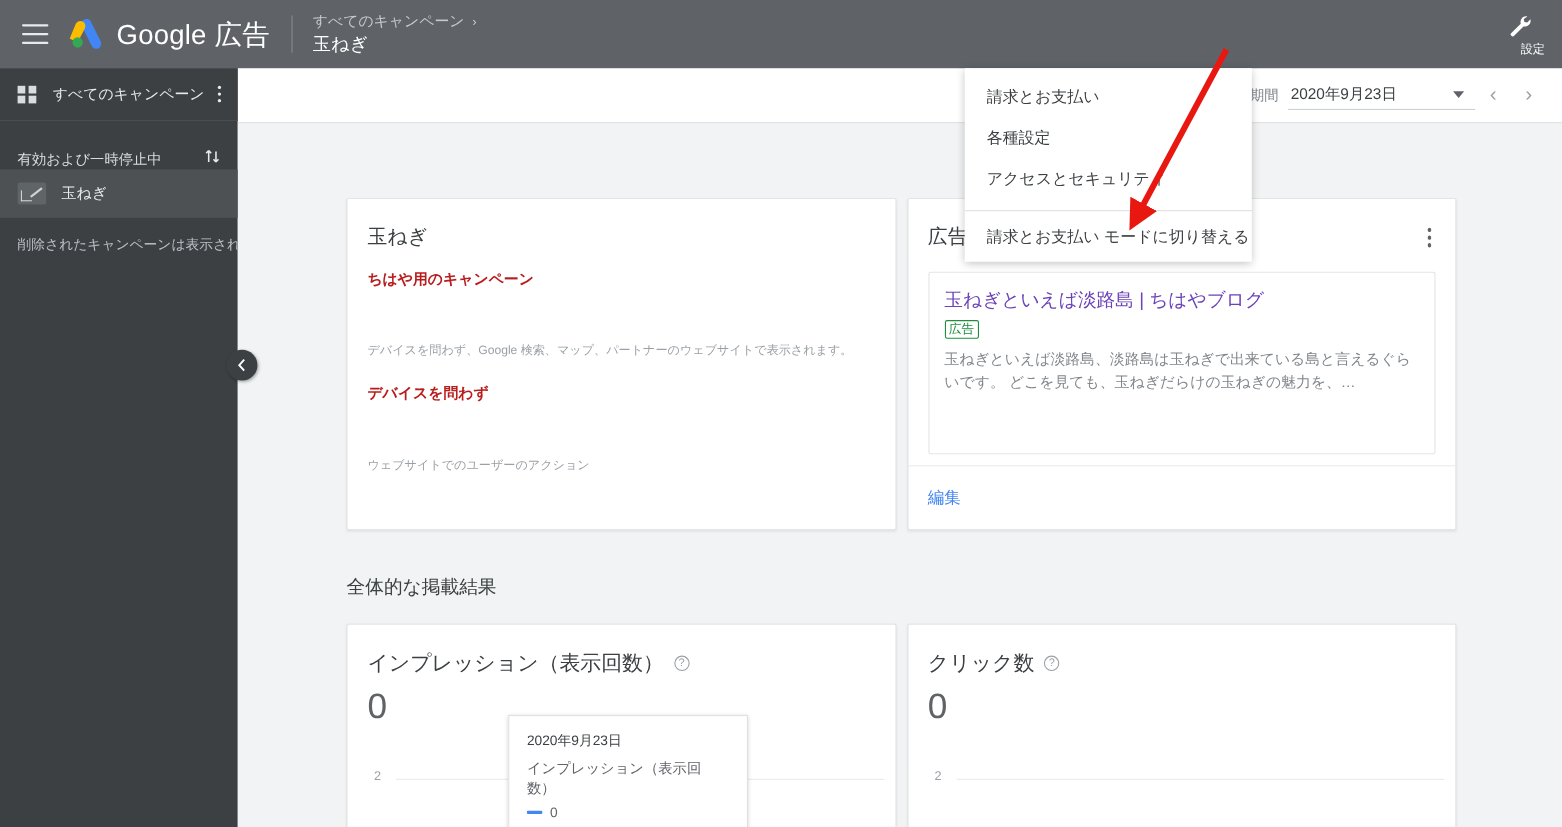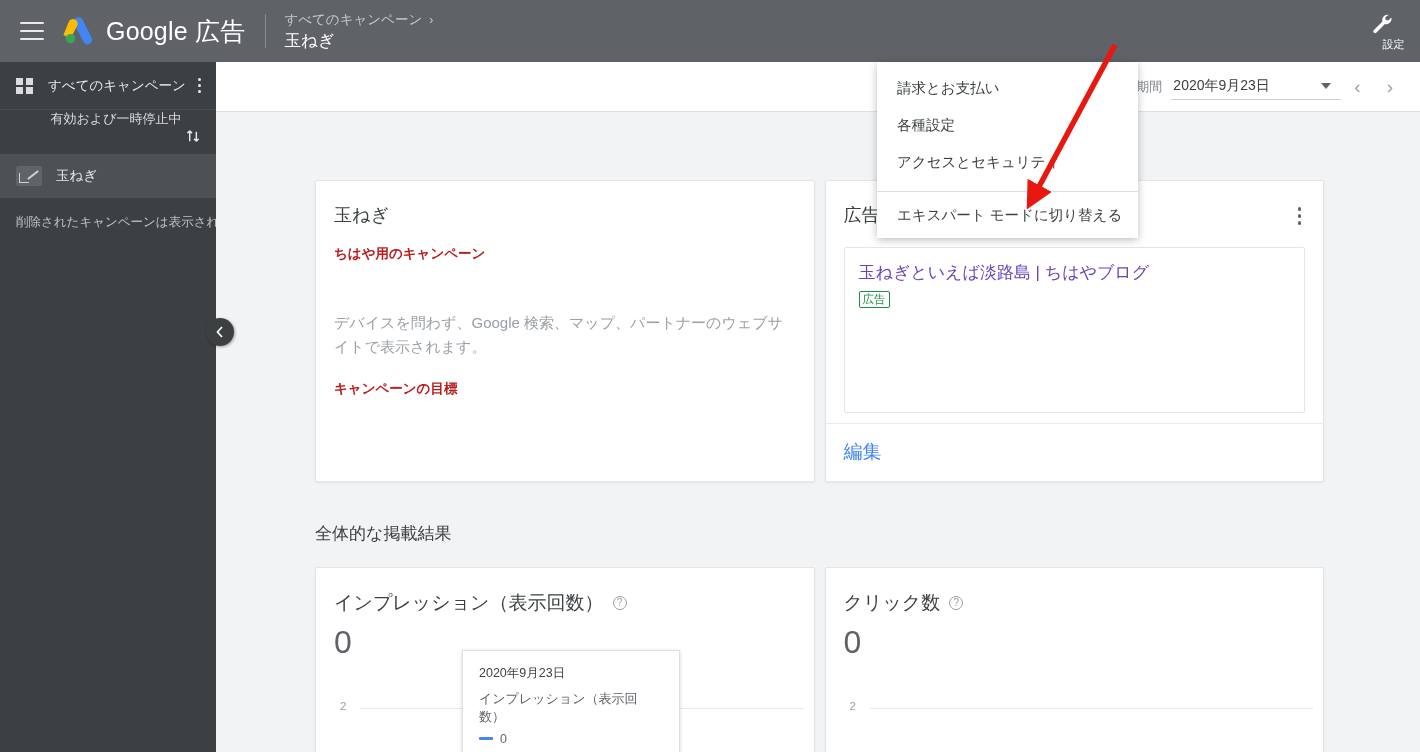--- a/index.html
+++ b/index.html
@@ -60,21 +60,21 @@
   }
   .grid-icon i:nth-child(1){ left:0; top:1px; }
   .grid-icon i:nth-child(2){ left:10px; top:1px; }
   .grid-icon i:nth-child(3){ left:0; top:10px; }
   .grid-icon i:nth-child(4){ left:10px; top:10px; }
   .side-header-label { color: #e8eaed; font-size: 13.5px; margin-left: 14px; white-space: nowrap; }
   .kebab { width: 18px; margin-left: auto; display:flex; flex-direction:column; align-items:center; gap:3px; cursor:pointer; }
   .kebab b { width: 3px; height: 3px; background: #e8eaed; border-radius: 50%; display:block; }
 
   .side-filter {
-    height: 44px; display:flex; align-items:center; padding: 0 14px 0 30px; flex-direction: column;
+    height: 44px; display:flex; align-items:flex-end; padding: 0 14px 0 16px;
   }
   .side-filter-label { color: #dadce0; font-size: 13px; white-space: nowrap; }
   .sort-icon { margin-left: auto; color: #e8eaed; font-size: 15px; line-height: 1; }
 
   .side-item {
     height: 44px; display:flex; align-items:center; padding: 0 16px;
     background: #4d5154; cursor: pointer;
   }
   .camp-thumb {
     width: 26px; height: 20px; background: #5f6467; border-radius: 2px;
@@ -131,21 +131,21 @@
 
   .card {
     background: #ffffff; border: 1px solid #e3e5e6; border-radius: 2px;
     box-shadow: 0 1px 2px rgba(60,64,67,.08);
     width: 500px; display: flex; flex-direction: column;
   }
   .card-body { padding: 22px 18px 10px 18px; flex: 1 1 auto; }
 
   .camp-title { font-size: 18px; color: #3c4043; margin-bottom: 18px; }
   .sect-head { font-size: 13.5px; color: #b91c1c; font-weight: bold; margin-bottom: 5px; }
-  .sect-text { font-size: 15px; color: #9aa0a6; line-height: 1.62; margin-top: 48px; }
+  .sect-text { font-size: 11px; color: #9aa0a6; line-height: 1.62; margin-top: 48px; }
   .sect-gap { height: 20px; }
 
   .card-footer {
     border-top: 1px solid #e8eaed; height: 58px; display:flex; align-items:center;
     padding: 0 18px; justify-content: space-between;
   }
   .pause-btn { display:flex; align-items:center; gap: 9px; cursor: pointer; }
   .pause-circle {
     width: 22px; height: 22px; border-radius: 50%; background: #f6a93b;
     display:flex; align-items:center; justify-content:center; gap:2px;
@@ -165,21 +165,21 @@
   .ad-preview {
     border: 1px solid #e3e5e6; border-radius: 2px; margin-top: 18px;
     padding: 14px 14px 16px 14px; height: 166px;
   }
   .ad-headline { font-size: 17px; color: #6b43b8; line-height: 1.3; }
   .ad-badge {
     display:inline-block; border: 1px solid #1e8e3e; color: #1e8e3e;
     font-size: 11.5px; padding: 0 3px; border-radius: 2px; margin-top: 7px;
   }
   .ad-desc { font-size: 13.5px; color: #80868b; line-height: 1.6; margin-top: 8px; }
-  .edit-link { font-size: 19px; color: #4285f4; cursor: pointer; }
+  .edit-link { font-size: 15px; color: #4285f4; cursor: pointer; }
 
   
   .perf-title { padding: 40px 0 0 99px; font-size: 17px; color: #3c4043; }
   .perf-row { display:flex; gap: 10px; padding: 22px 96px 0 99px; }
   .metric-card {
     background:#fff; border: 1px solid #e3e5e6; border-radius: 2px;
     box-shadow: 0 1px 2px rgba(60,64,67,.08);
     width: 500px; height: 240px; padding: 22px 18px 0 18px; position: relative;
   }
   .metric-head { display:flex; align-items:center; gap: 9px; }
@@ -314,37 +314,39 @@
     <div class="scroll-area">
 
       <div class="cards-row">
 
         <div class="card">
           <div class="card-body">
             <div class="camp-title">玉ねぎ</div>
             <div class="sect-head">ちはや用のキャンペーン</div>
             <div class="sect-text">デバイスを問わず、Google 検索、マップ、パートナーのウェブサイトで表示されます。</div>
             <div class="sect-gap"></div>
-            <div class="sect-head">キャンペーンの目標</div>
+            <div class="sect-head">デバイスを問わず</div>
+            <div class="sect-text">ウェブサイトでのユーザーのアクション</div>
           </div>
         </div>
 
         <div class="card">
           <div class="card-body">
             <div class="card-head-row">
               <div class="ads-title">広告</div>
               <span class="kebab-dark">
                   <b></b>
                   <b></b>
                   <b></b>
                 </span>
             </div>
             <div class="ad-preview">
               <div class="ad-headline">玉ねぎといえば淡路島 | ちはやブログ</div>
               <div class="ad-badge">広告</div>
+              <div class="ad-desc">玉ねぎといえば淡路島、淡路島は玉ねぎで出来ている島と言えるぐらいです。 どこを見ても、玉ねぎだらけの玉ねぎの魅力を、…</div>
             </div>
           </div>
           <div class="card-footer">
             <span class="edit-link">編集</span>
           </div>
         </div>
       </div>
 
       <div class="perf-title">全体的な掲載結果</div>
 
@@ -386,21 +388,21 @@
 
       </div>
     </div>
   </div>
 
   <div class="settings-menu">
     <div class="menu-item">請求とお支払い</div>
     <div class="menu-item">各種設定</div>
     <div class="menu-item">アクセスとセキュリティ</div>
     <div class="menu-sep"></div>
-    <div class="menu-item menu-item-wide">エキスパート モードに切り替える</div>
+    <div class="menu-item menu-item-wide">請求とお支払い モードに切り替える</div>
   </div>
 
   <svg class="arrow-svg">
     <defs>
       <marker id="ah" markerWidth="5" markerHeight="5" refX="2.2" refY="2.5" orient="auto">
         <path d="M0,0 L5,2.5 L0,5 z" fill="#e8170f"></path>
       </marker>
     </defs>
     <line x1="1115" y1="45" x2="1034" y2="196" stroke="#e8170f" stroke-width="5.5" marker-end="url(#ah)"></line>
   </svg>

